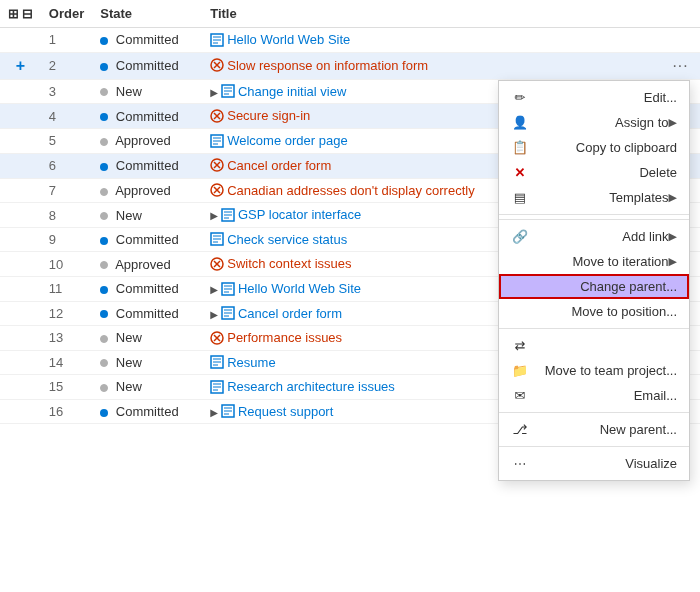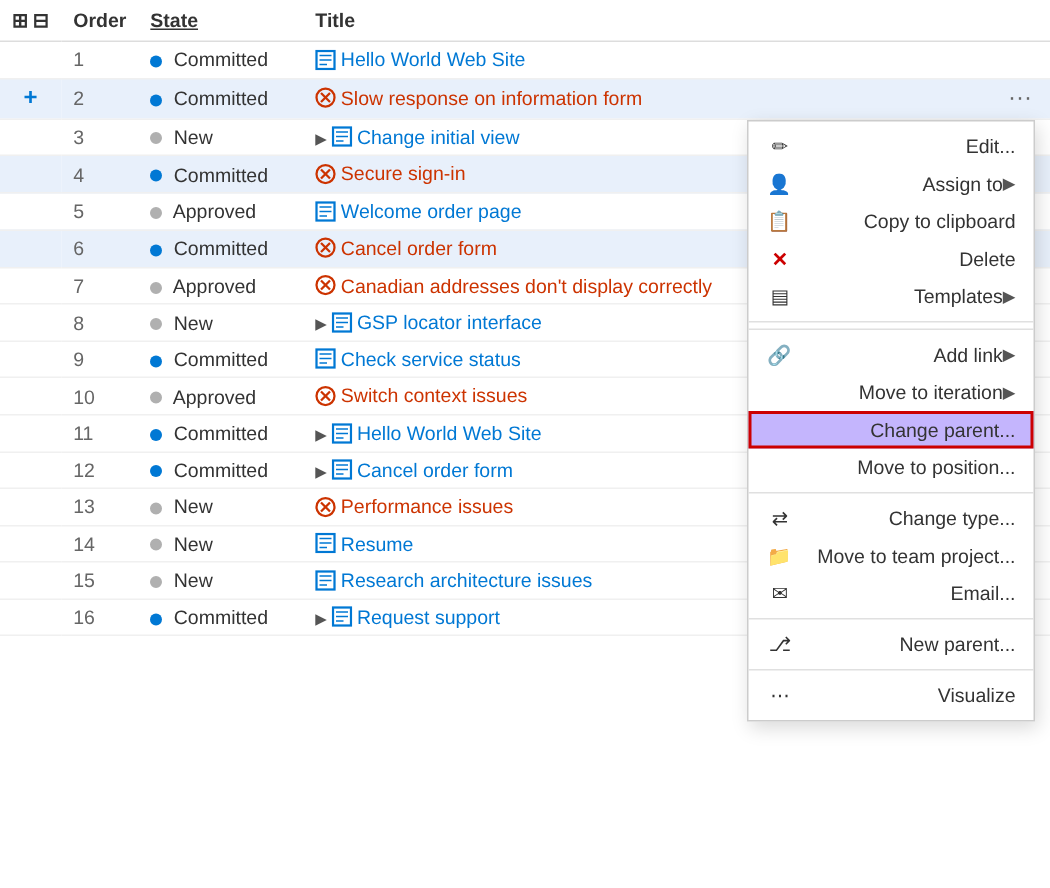--- a/index.html
+++ b/index.html
@@ -129,21 +129,21 @@
 <table class="backlog-table">
   <thead>
     <tr>
       <th style="width:40px;">
         <span style="display:inline-flex;gap:3px;align-items:center;">
           <span style="cursor:pointer;font-size:13px;">⊞</span>
           <span style="cursor:pointer;font-size:13px;">⊟</span>
         </span>
       </th>
       <th style="width:50px;">Order</th>
-      <th style="width:110px;text-decoration:underline;">State</th>
+      <th style="width:110px;">State</th>
       <th>Title</th>
     </tr>
   </thead>
   <tbody id="table-body">
   <tr>
     <td style="width:30px;text-align:center;">
       
     </td>
     <td class="col-order">1</td>
     <td class="col-state">
@@ -538,21 +538,20 @@
         <span style="font-size:13px;"></span>
       </span>
     <span class="menu-item-label">Move to position...</span>
 
   </div>
     <div class="menu-divider"></div>
     <div class="menu-item">
     <span class="menu-item-icon">
         <span style="font-size:13px;">⇄</span>
       </span>
-    <span class="menu-item-label">Change type...</span>
 
   </div>
     <div class="menu-item">
     <span class="menu-item-icon">
         <span style="font-size:13px;">📁</span>
       </span>
     <span class="menu-item-label">Move to team project...</span>
 
   </div>
     <div class="menu-item">

